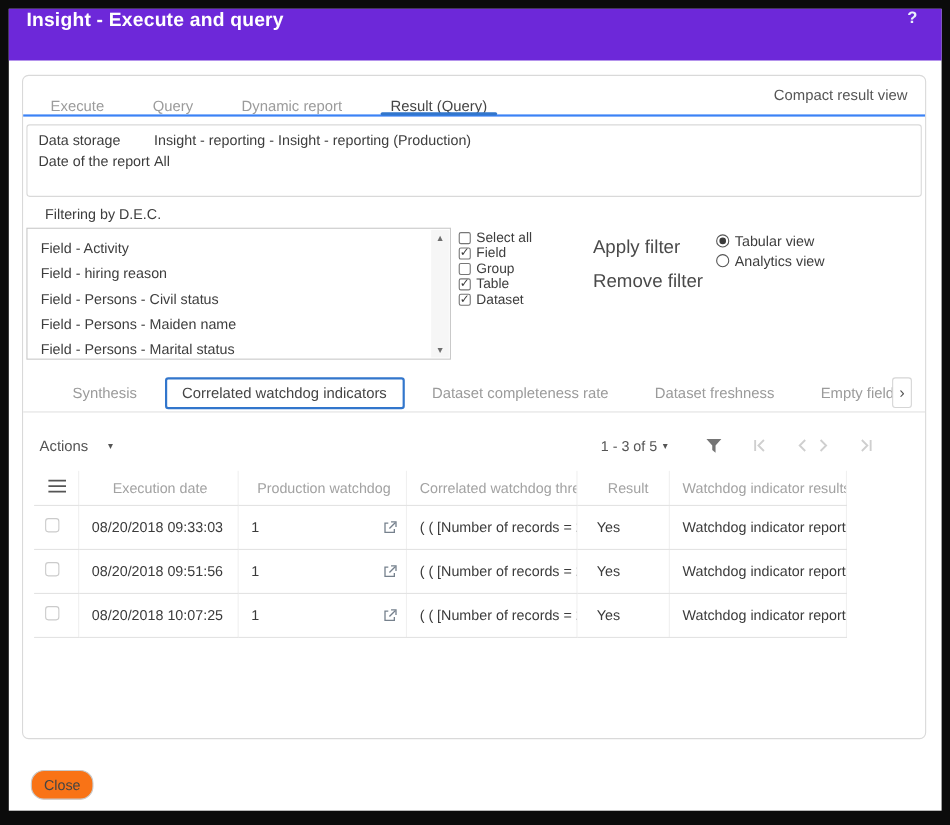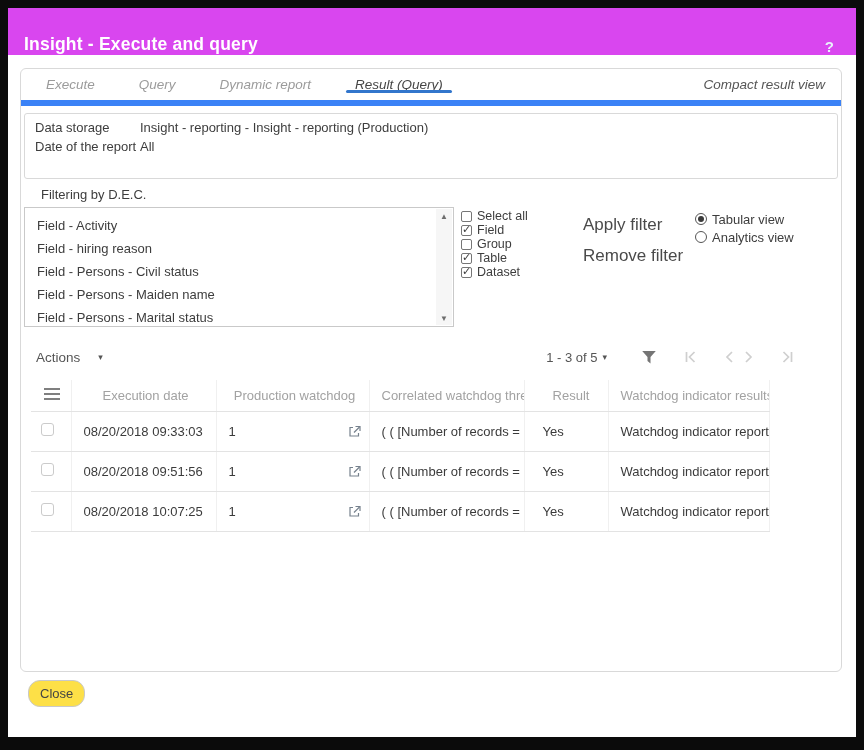--- a/index.html
+++ b/index.html
@@ -10,52 +10,52 @@
     font-family: "Liberation Sans", "DejaVu Sans", sans-serif;
     overflow: hidden;
   }
   .dialog {
     position: absolute; left: 8px; top: 8px;
     width: 848px; height: 729px;
     background: #ffffff;
   }
   
   .titlebar {
-    height: 47px; background: #d946ef;
-    display: flex; align-items: flex-end;
+    height: 47px; background: #6d28d9;
+    display: flex; align-items: flex-start;
     padding: 0 22px 0 16px;
   }
   .titlebar .title { color: #ffffff; font-size: 17.5px; font-weight: 600; letter-spacing: .2px; }
   .titlebar .help { margin-left: auto; color: #e9f1fb; font-weight: 700; font-size: 15px; cursor: pointer; }
 
   
   .card {
     position: absolute; left: 12px; top: 60px;
     width: 822px; height: 604px;
     border: 1px solid #d9d9d9; border-radius: 6px;
     background: #fff; overflow: hidden;
   }
 
   
-  .tabs-row { display: flex; align-items: center; height: 37px; border-bottom: 6px solid #3b82f6; padding: 0 16px; font-style: italic; }
+  .tabs-row { display: flex; align-items: flex-end; height: 37px; border-bottom: 2px solid #3b82f6; padding: 0 16px; }
   .tab { display: flex; align-items: center; padding: 0 9px; margin-right: 26px; color: #9b9b9b; font-size: 13.5px; cursor: pointer; position: relative; white-space: nowrap; }
   .tab.active { color: #454545; }
   .tab.active::after { content: ""; position: absolute; left: 0; right: 0; bottom: -1px; height: 3px; background: #3276cc; border-radius: 2px; }
   .compact-link { margin-left: auto; align-self: center; color: #555; font-size: 13.5px; cursor: pointer; white-space: nowrap; }
 
   
   .info-box { margin: 7px 3px 0 3px; border: 1px solid #d9d9d9; border-radius: 3px; padding: 4px 10px 22px; font-size: 13px; color: #3d3d3d; background: #fff; }
   .info-row { line-height: 19px; display: flex; }
   .info-label { width: 105px; flex: none; }
 
   .filter-title { margin: 8px 0 5px 20px; font-size: 13px; color: #3d3d3d; }
 
   
   .filter-area { display: flex; margin: 0 3px; }
-  .listbox { position: relative; width: 430px; height: 120px; border: 1px solid #c9c9c9; background: #fff; flex: none; padding-left: 32px; }
+  .listbox { position: relative; width: 386px; height: 120px; border: 1px solid #c9c9c9; background: #fff; flex: none; padding-left: 32px; }
   .list-items { position: absolute; top: 1px; left: 1px; right: 18px; bottom: 1px; overflow: hidden; padding-top: 5px; }
   .list-item { height: 23px; line-height: 23px; padding-left: 11px; font-size: 13px; color: #3d3d3d; cursor: default; white-space: nowrap; }
   .vscrollbar { position: absolute; top: 1px; right: 1px; bottom: 1px; width: 16px; background: #f6f6f6; display: flex; flex-direction: column; justify-content: space-between; align-items: center; }
   .scroll-arrow { height: 14px; width: 100%; display: flex; align-items: center; justify-content: center; color: #6e6e6e; font-size: 8px; cursor: pointer; }
 
   .checkbox-col { margin-left: 7px; padding-top: 2px; flex: none; width: 96px; }
   .cb-row { display: flex; align-items: center; height: 14px; cursor: pointer; }
   .checkbox { width: 11px; height: 11px; border: 1px solid #767676; border-radius: 2px; margin-right: 5px; flex: none; background: #fff; position: relative; }
   .checkbox.checked::after { content: "\2713"; position: absolute; left: 0px; top: -3px; font-size: 11px; font-weight: 700; color: #3c3c3c; }
   .cb-label { font-size: 12.5px; color: #3d3d3d; white-space: nowrap; }
@@ -93,22 +93,22 @@
   td { height: 40px; border-bottom: 1px solid #e3e3e3; border-right: 1px solid #f0f0f0; color: #3b3b3b; padding: 0 8px 0 12px; white-space: nowrap; overflow: hidden; }
   th.sel, td.sel { padding-left: 10px; }
   th.result-col, td.result-col { padding-left: 18px; }
   .row-checkbox { width: 13px; height: 13px; border: 1px solid #cbcbcb; border-radius: 3px; background: #fff; display: inline-block; cursor: pointer; }
   .cell-flex { display: flex; align-items: center; justify-content: space-between; }
   .cell-report { display: flex; align-items: center; gap: 7px; }
   .link-icon { display: inline-flex; flex: none; cursor: pointer; }
 
   
   .close-btn {
-    position: absolute; left: 20px; top: 672px;
-    padding: 5px 11px; background: #fde047;
+    position: absolute; left: 20px; top: 692px;
+    padding: 5px 11px; background: #f97316;
     border: 1px solid #c9c9c9; border-radius: 12px;
     font-size: 13px; color: #444;
     font-family: "Liberation Sans", "DejaVu Sans", sans-serif;
     cursor: pointer;
   }
 </style>
 </head>
 <body>
 
 <div class="dialog">
@@ -190,20 +190,29 @@
           <span class="radio selected"></span>
           <span class="radio-label">Tabular view</span>
         </div>
         <div class="radio-row">
           <span class="radio"></span>
           <span class="radio-label">Analytics view</span>
         </div>
       </div>
     </div>
 
+    <div class="result-tabs">
+      <div class="rtab">Synthesis</div>
+      <div class="rtab active">Correlated watchdog indicators</div>
+      <div class="rtab">Dataset completeness rate</div>
+      <div class="rtab">Dataset freshness</div>
+      <div class="rtab">Empty field</div>
+      <div class="rtab clipped">Field compliance ap</div>
+      <div class="more-tabs-btn">›</div>
+    </div>
 
     <div class="toolbar">
       <div class="actions">
         <span>Actions</span>
         <span class="caret">▾</span>
       </div>
       <div class="toolbar-right">
         <div class="page-info">
           <span>1 - 3 of 5</span>
           <span class="caret">▾</span>

